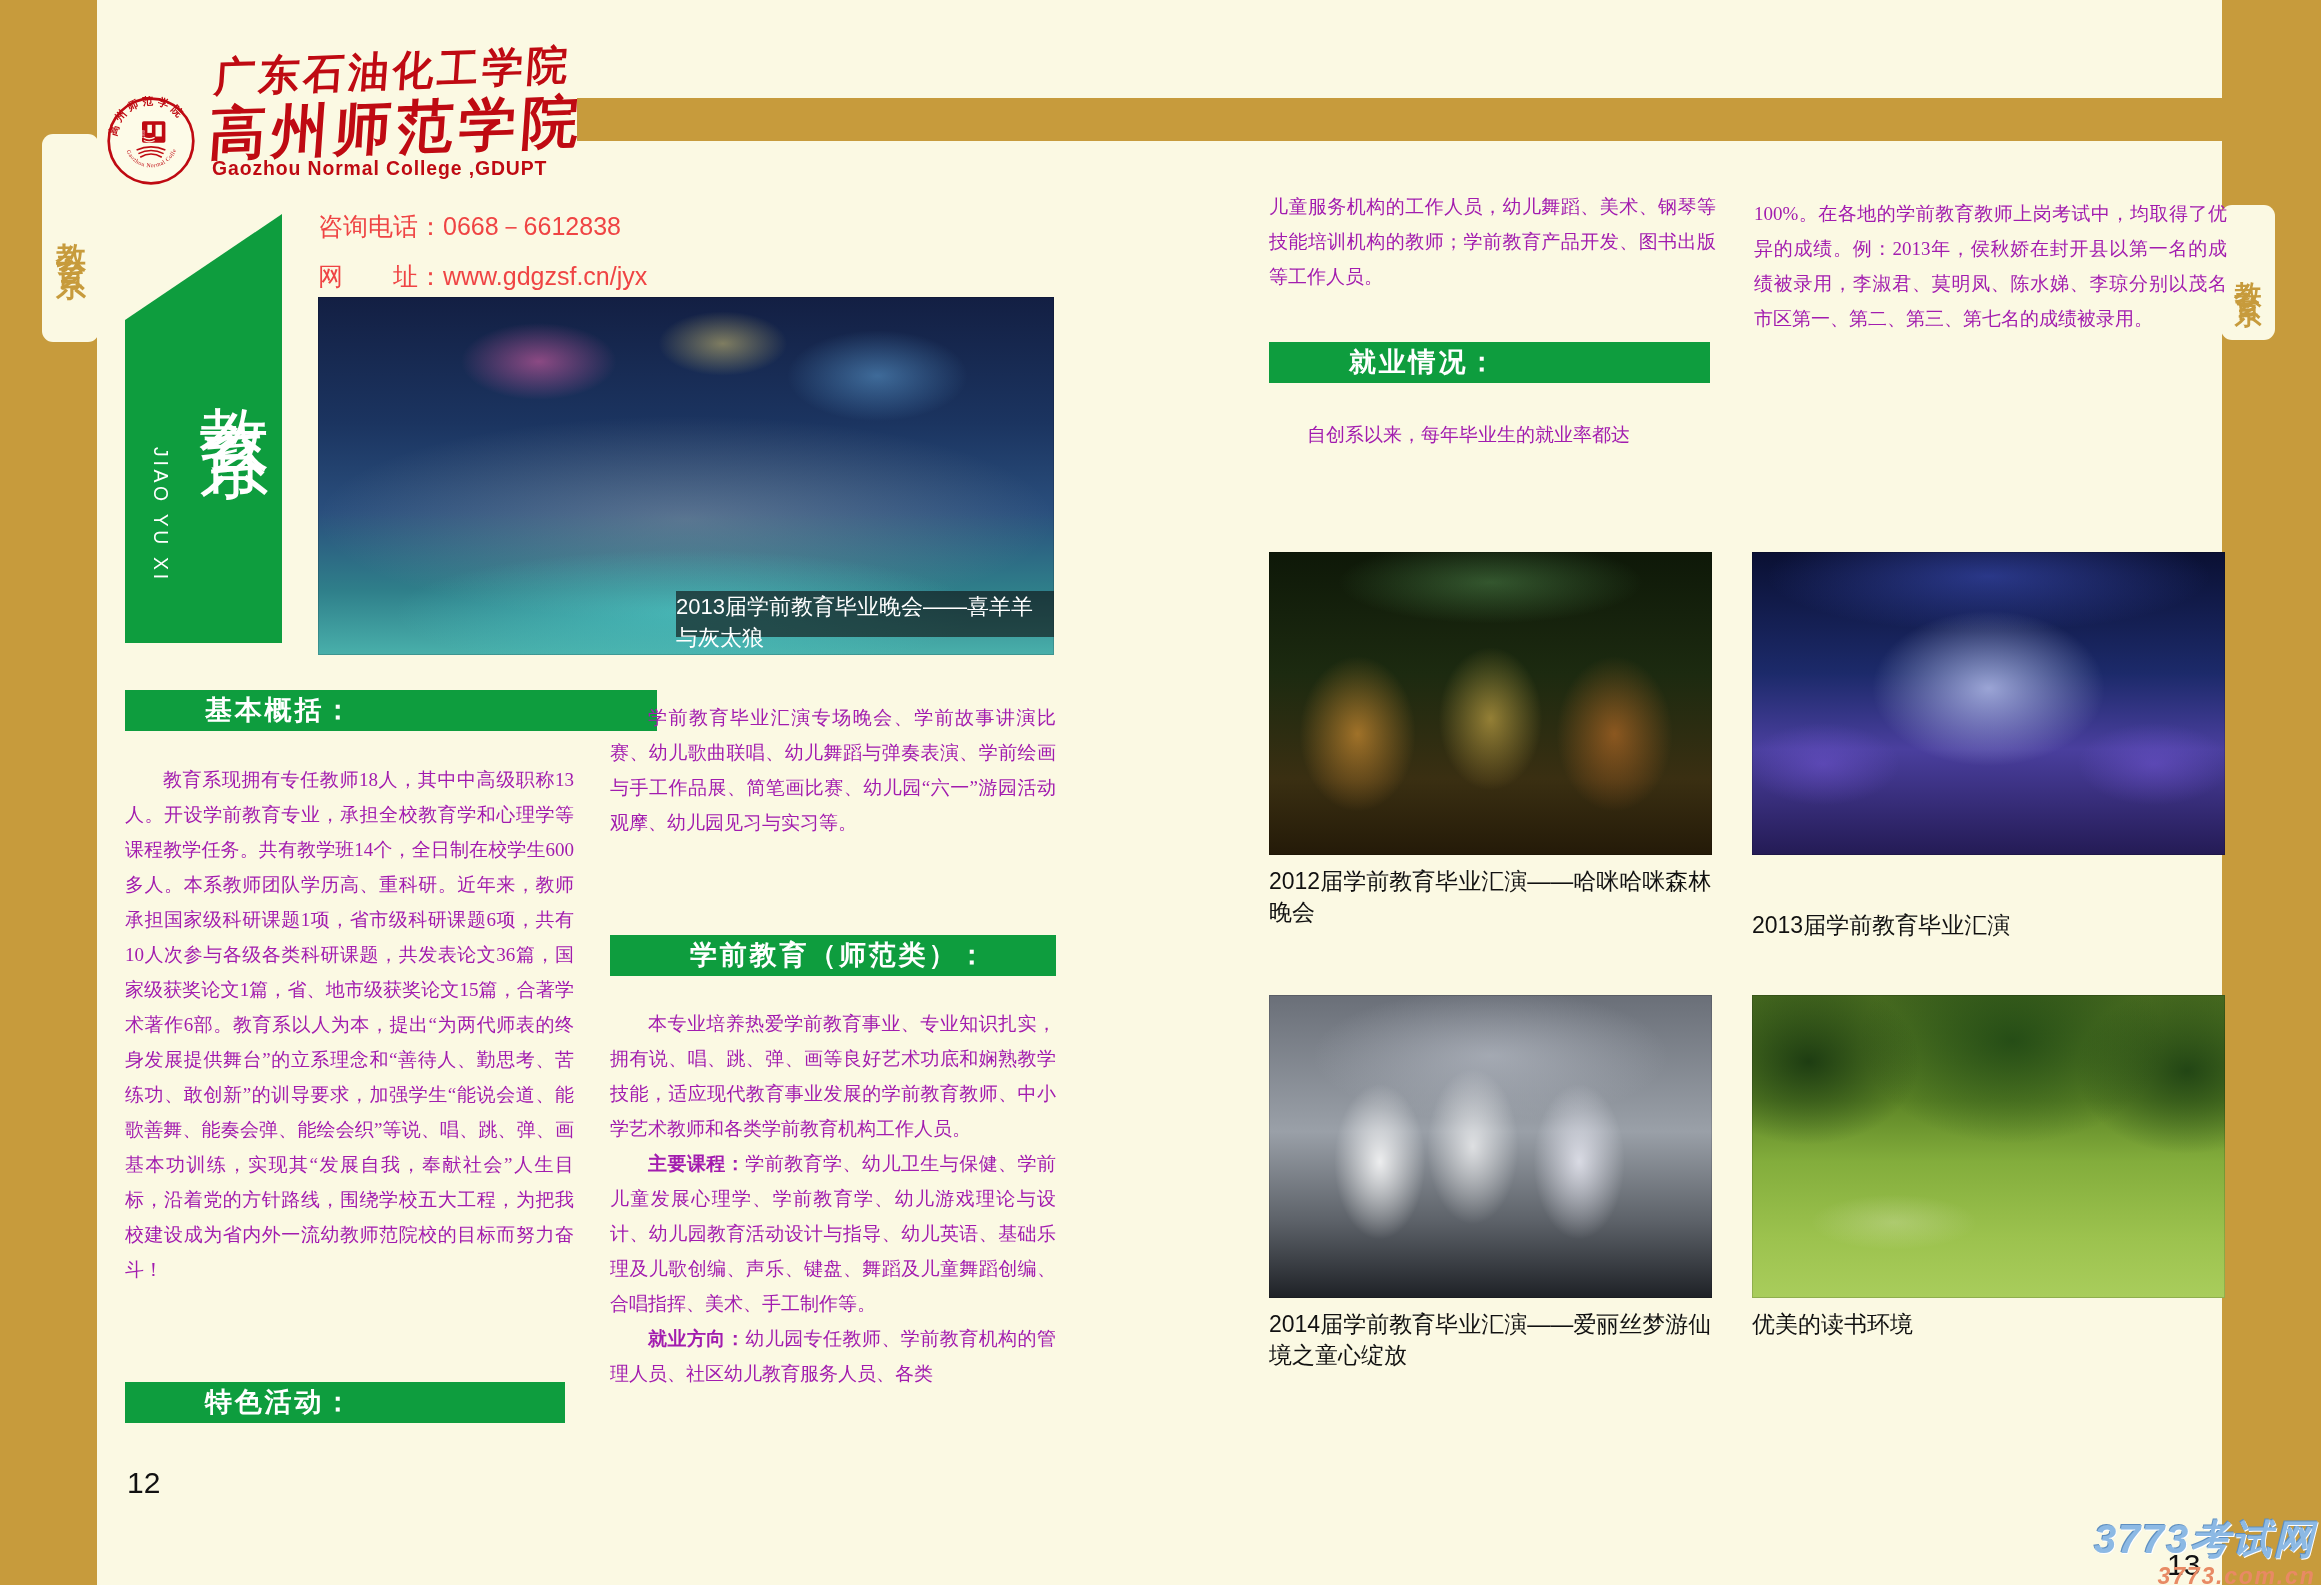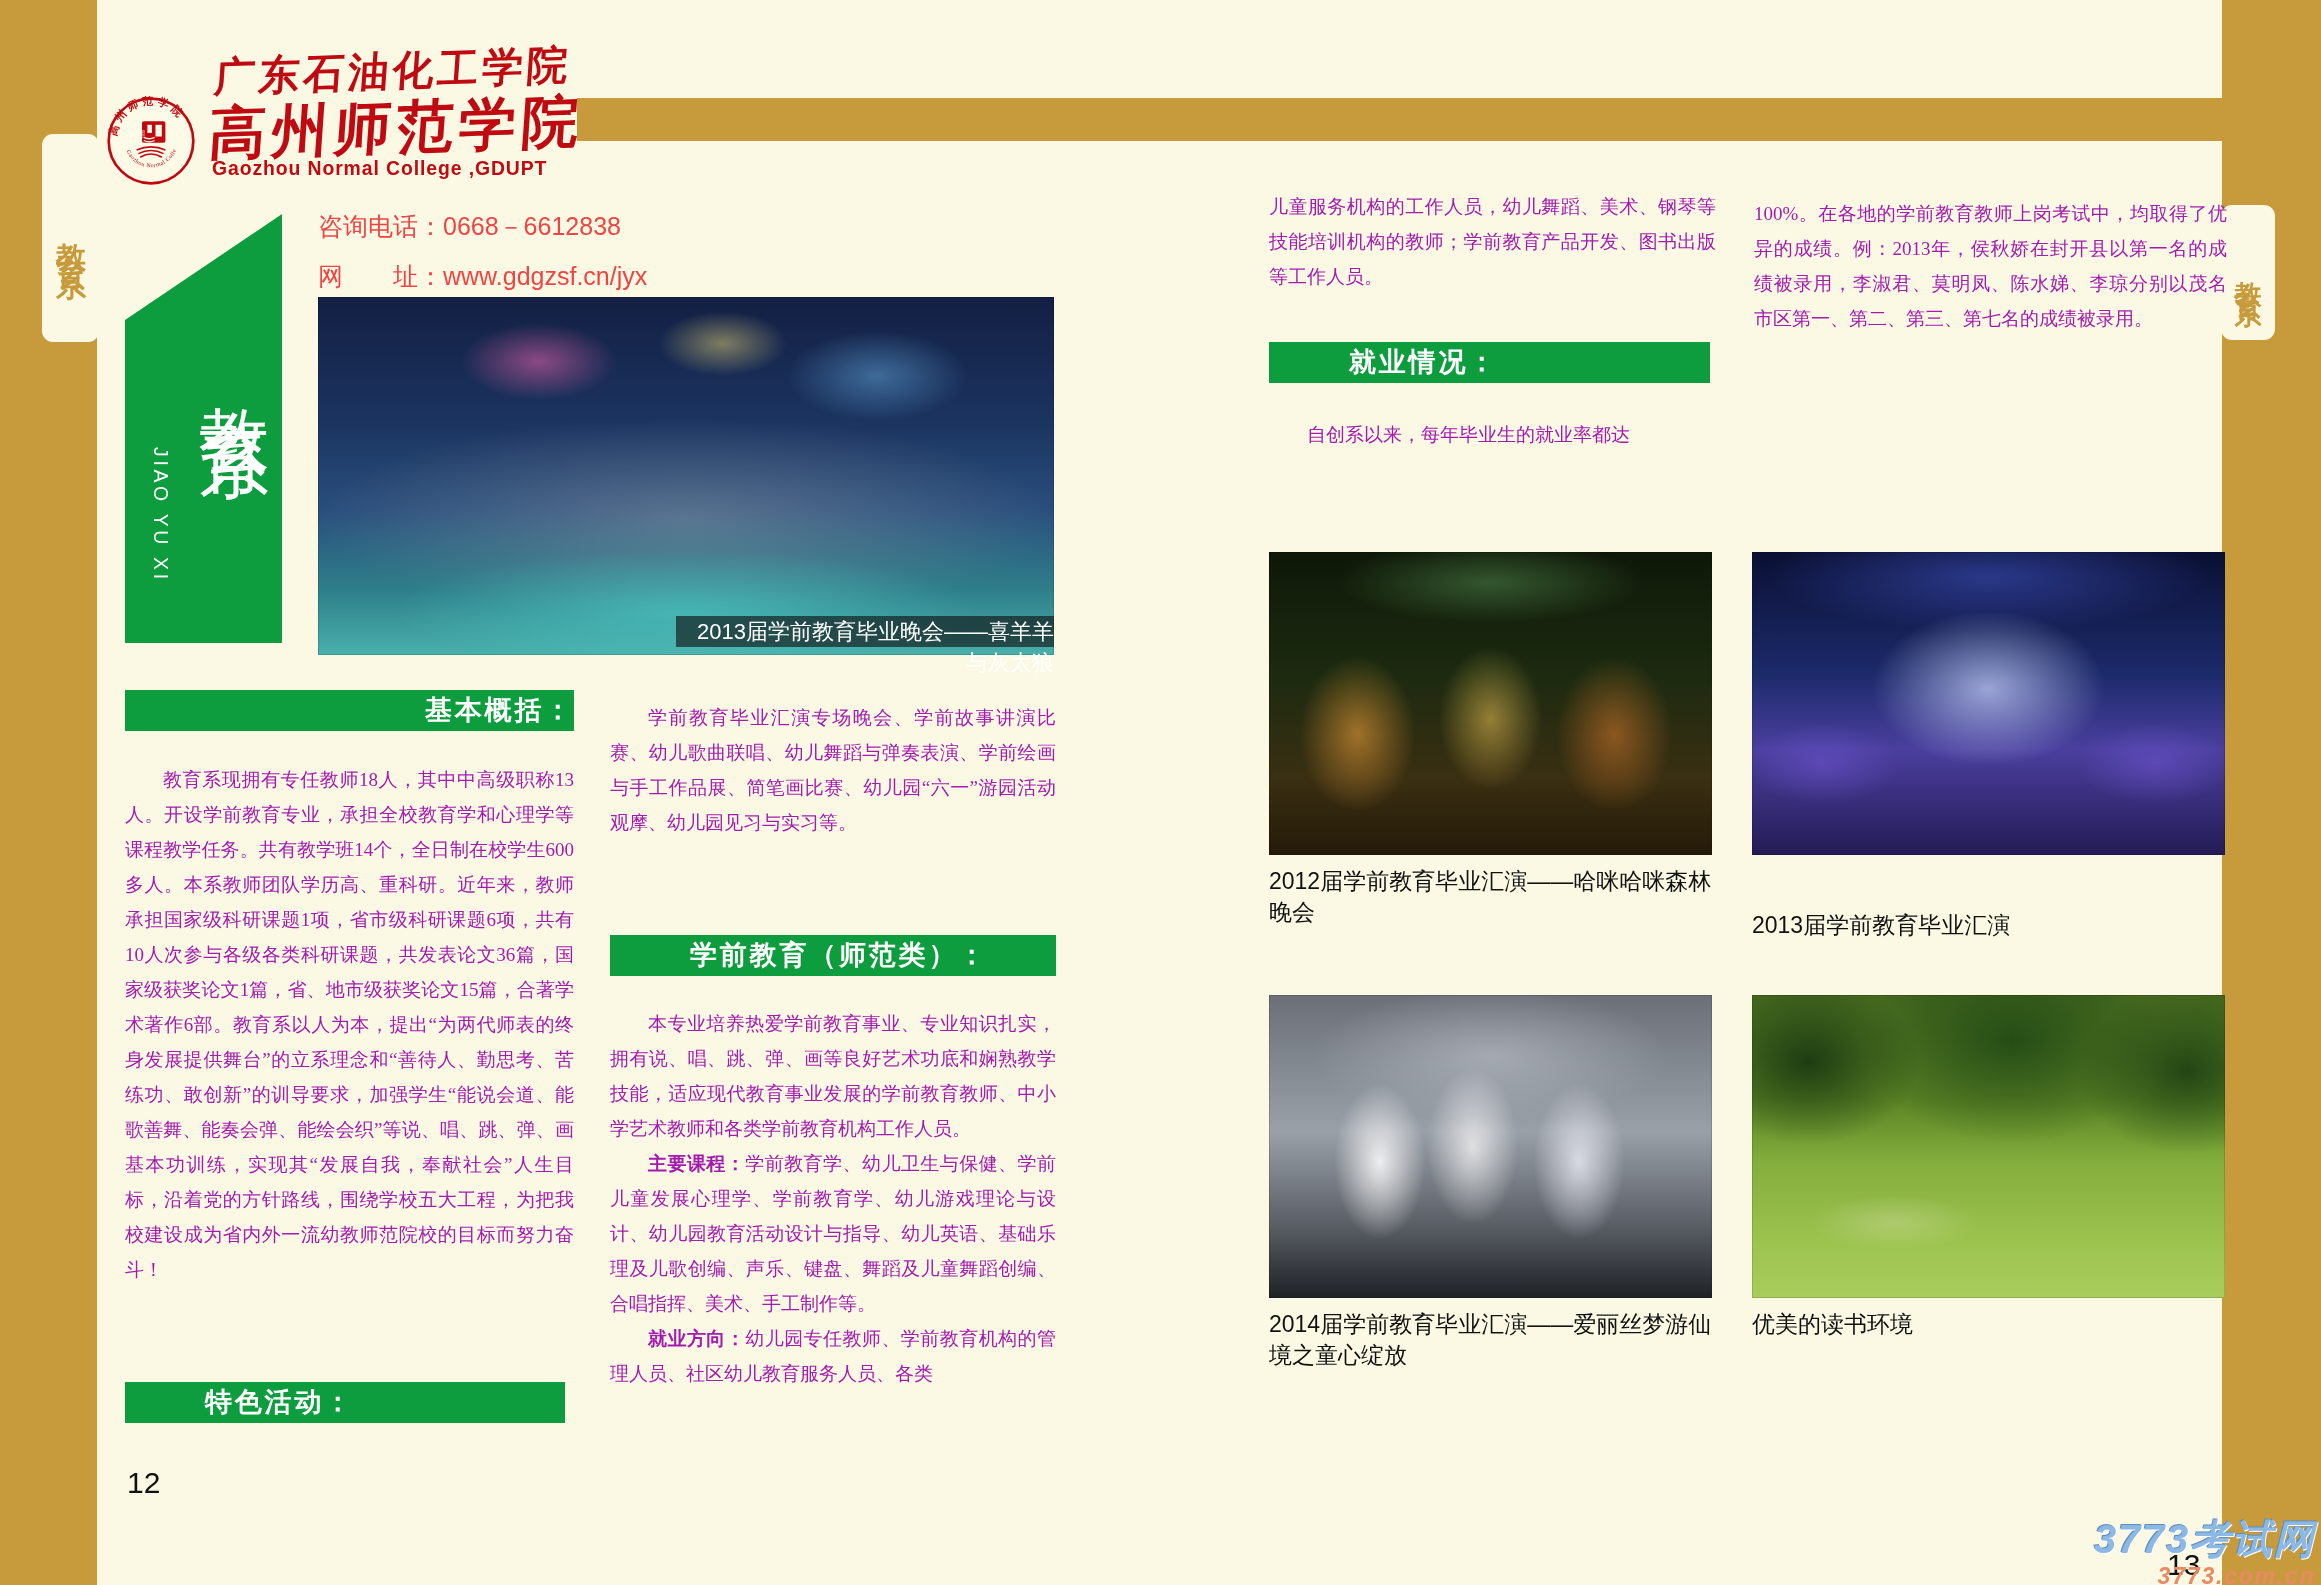--- a/index.html
+++ b/index.html
@@ -38,22 +38,22 @@
   
   .photo{box-shadow:0 0 0 0.9px rgba(0,0,0,.15) inset;}
   .photo-main{left:318px;top:297px;width:736px;height:358px;
     background:
       radial-gradient(111px 55px at 30% 18%, rgba(255,105,180,.5), transparent 70%),
       radial-gradient(92px 46px at 55% 13%, rgba(255,230,120,.45), transparent 70%),
       radial-gradient(129px 65px at 76% 22%, rgba(120,200,255,.4), transparent 70%),
       radial-gradient(388px 83px at 50% 88%, rgba(80,210,205,.55), transparent 75%),
       radial-gradient(461px 129px at 50% 62%, rgba(230,220,200,.25), transparent 80%),
       linear-gradient(180deg,#131f43 0%,#1b3460 35%,#2a4f7d 60%,#2f7f8a 82%,#49b0ab 100%);}
-  .main-caption{position:absolute;right:0;bottom:8px;width:378px;height:31px;background:rgba(15,15,15,.62);
-      color:#fff;font-family:"Liberation Sans","DejaVu Sans",sans-serif;font-size:22px;line-height:31px;text-align:right;}
+  .main-caption{position:absolute;right:0;bottom:18px;width:378px;height:46px;background:rgba(15,15,15,.62);
+      color:#fff;font-family:"Liberation Sans","DejaVu Sans",sans-serif;font-size:22px;line-height:31px;text-align:left;}
   .photo-2012{left:1269px;top:552px;width:443px;height:303px;
     background:
       radial-gradient(83px 111px at 20% 60%, rgba(255,170,60,.55), transparent 70%),
       radial-gradient(74px 102px at 50% 55%, rgba(255,210,90,.5), transparent 70%),
       radial-gradient(83px 111px at 78% 60%, rgba(255,140,50,.45), transparent 70%),
       radial-gradient(203px 55px at 50% 10%, rgba(130,220,130,.3), transparent 75%),
       linear-gradient(180deg,#0e1808 0%,#1c2a10 40%,#3a2f12 75%,#241a08 100%);}
   .photo-2013{left:1752px;top:552px;width:473px;height:303px;
     background:
       radial-gradient(166px 111px at 50% 45%, rgba(205,215,255,.7), transparent 70%),
@@ -76,21 +76,21 @@
       radial-gradient(111px 37px at 30% 75%, rgba(240,240,220,.25), transparent 75%),
       linear-gradient(180deg,#46691f 0%,#5d8526 35%,#83ad3c 55%,#9cc24e 80%,#a9cd5c 100%);}
   .photo-caption{font-family:"Liberation Sans","DejaVu Sans",sans-serif;font-size:23px;color:#111;text-align:left;}
   .cap-2012{left:1269px;top:866px;width:443px;}
   .cap-2013{left:1752px;top:910px;width:473px;}
   .cap-2014{left:1269px;top:1309px;width:443px;}
   .cap-campus{left:1752px;top:1309px;width:473px;}
   
   .bar{background:#0e9d3e;color:#fff;font-family:"Liberation Sans","DejaVu Sans",sans-serif;
        font-weight:bold;font-size:27px;height:41px;line-height:41px;padding-left:80px;letter-spacing:2.8px;box-sizing:border-box;}
-  .bar-overview{left:125px;top:690px;width:449px;text-align:right;}
+  .bar-overview{left:125px;top:690px;width:532px;}
   .bar-features{left:125px;top:1382px;width:440px;}
   .bar-preschool{left:610px;top:935px;width:446px;}
   .bar-employment{left:1269px;top:342px;width:441px;}
   
   .para{font-size:19px;line-height:35px;text-align:justify;color:#a21caf;}
   .para p{margin:0;}
   .indent{text-indent:2em;}
   .para-overview{left:125px;top:762px;width:449px;}
   .para-features{left:610px;top:700px;width:446px;}
   .para-preschool{left:610px;top:1006px;width:446px;}

